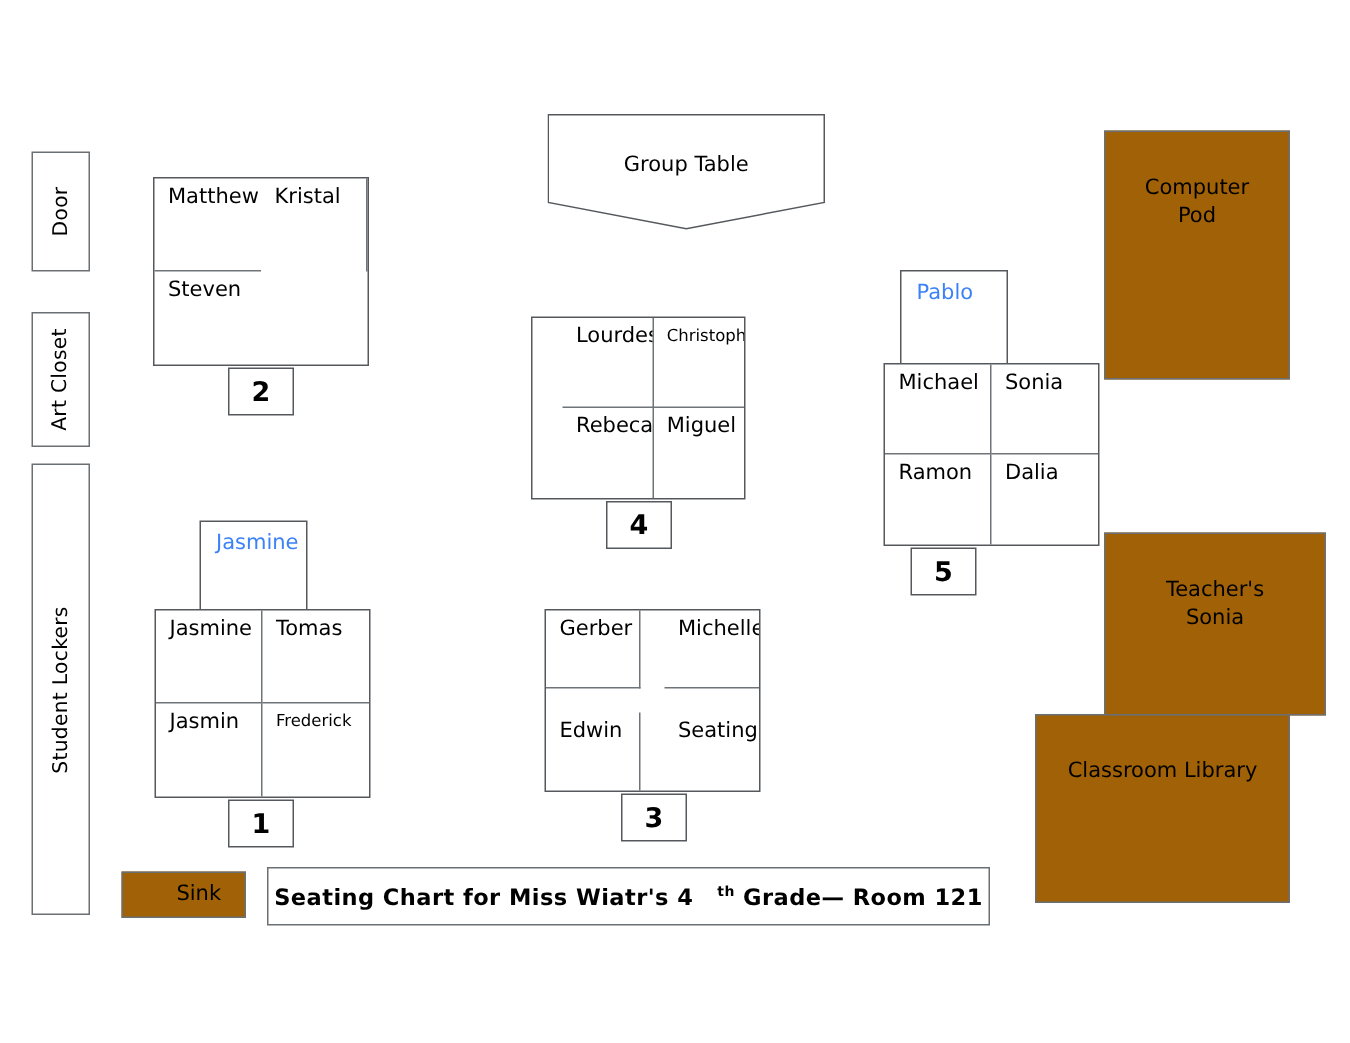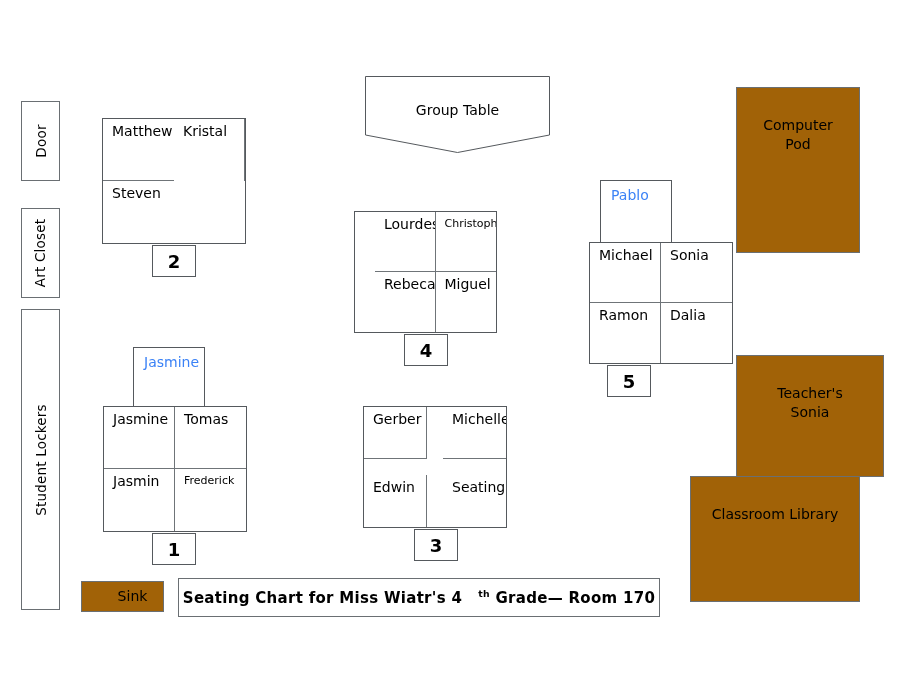--- a/index.html
+++ b/index.html
@@ -222,16 +222,16 @@
 
   <div class="furn top-text" style="left:690px; top:476px; width:170px; height:126px; z-index:1;">
     <div>Classroom Library</div>
   </div>
 
   <div class="furn mid-text" style="left:81px; top:581px; width:83px; height:31px;padding-left:20px;">
     <span>Sink</span>
   </div>
 
   <div id="title-banner" style="left:178px; top:578px; width:482px; height:39px;">
-    <span><span>Seating Chart for Miss Wiatr's 4</span><sup>th</sup><span> Grade— Room 170</span></span>
+    <span><span>Seating Chart for Miss Wiatr's 4</span><sup>th</sup><span> Grade— Room 121</span></span>
   </div>
 
 </div>
 
 </body></html>

